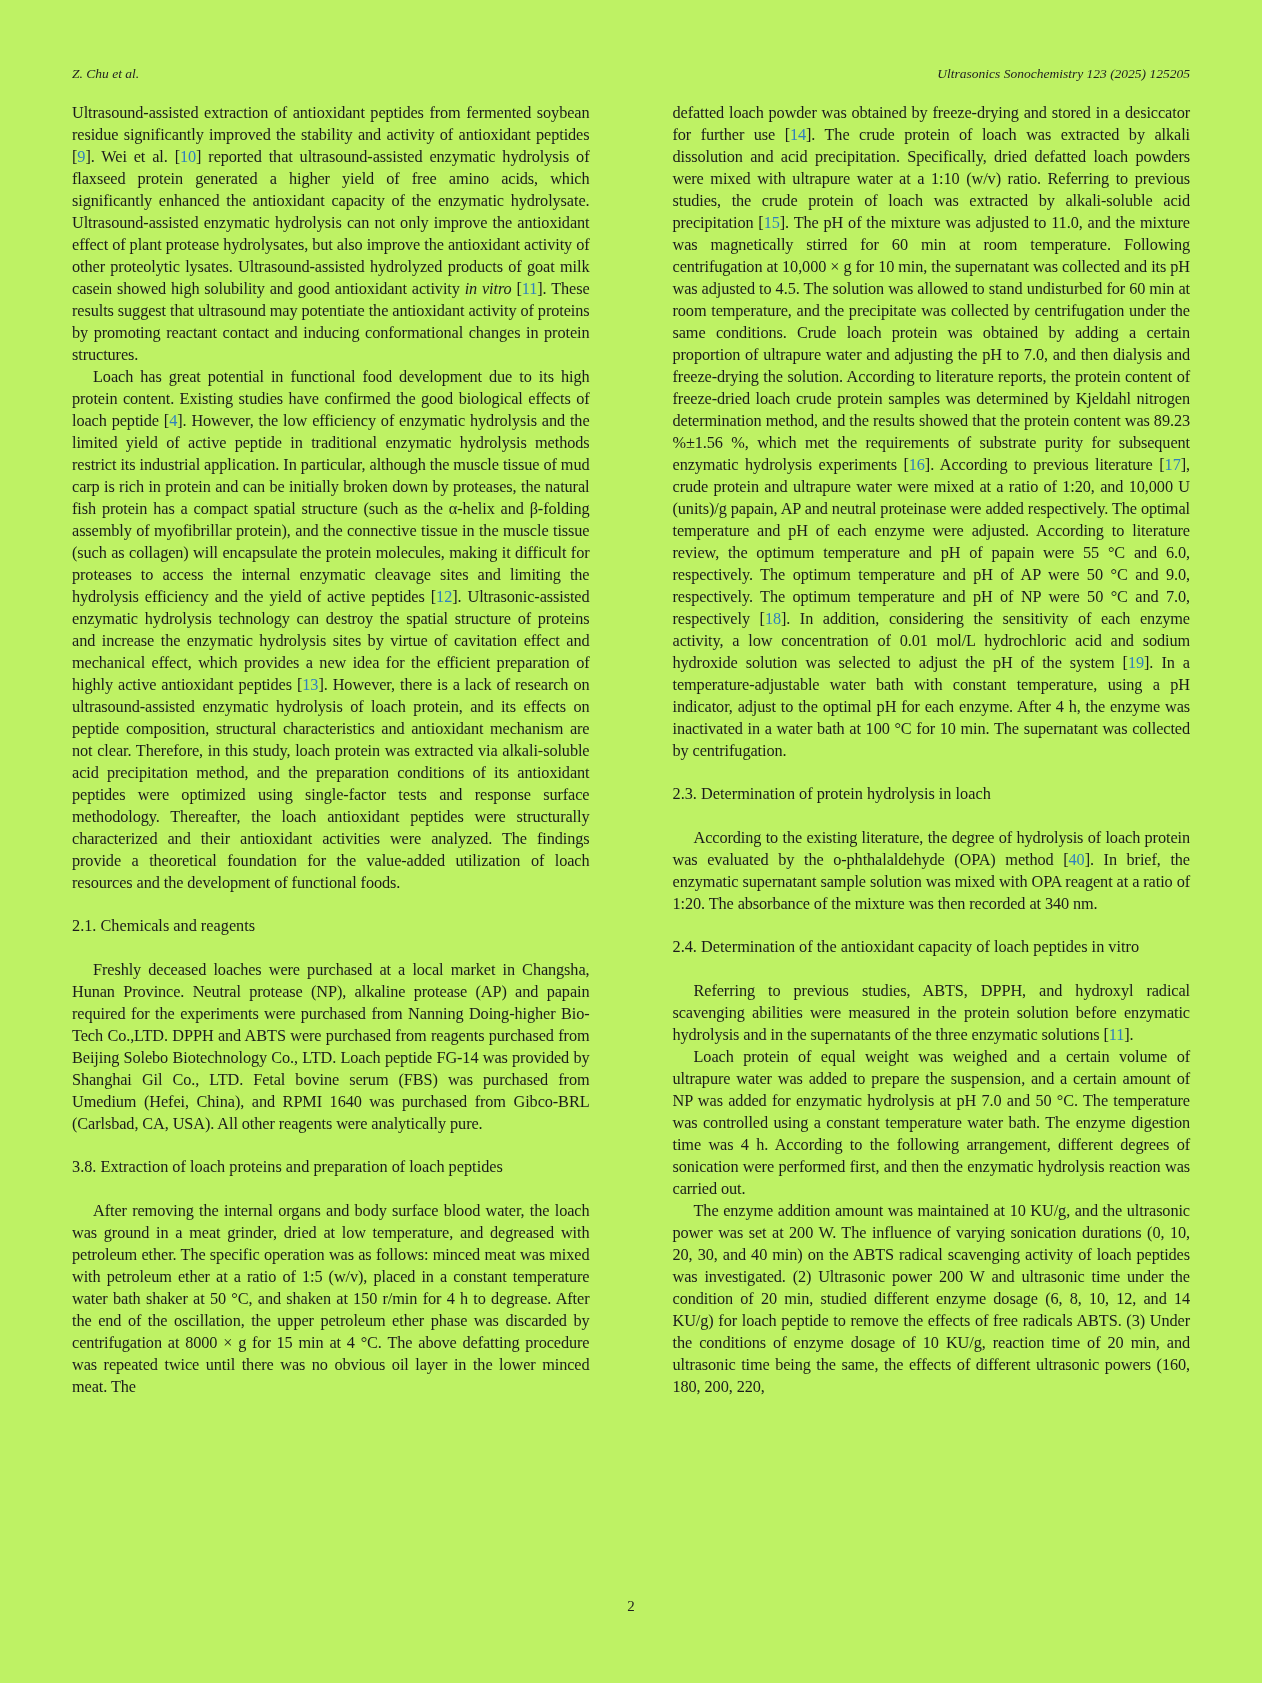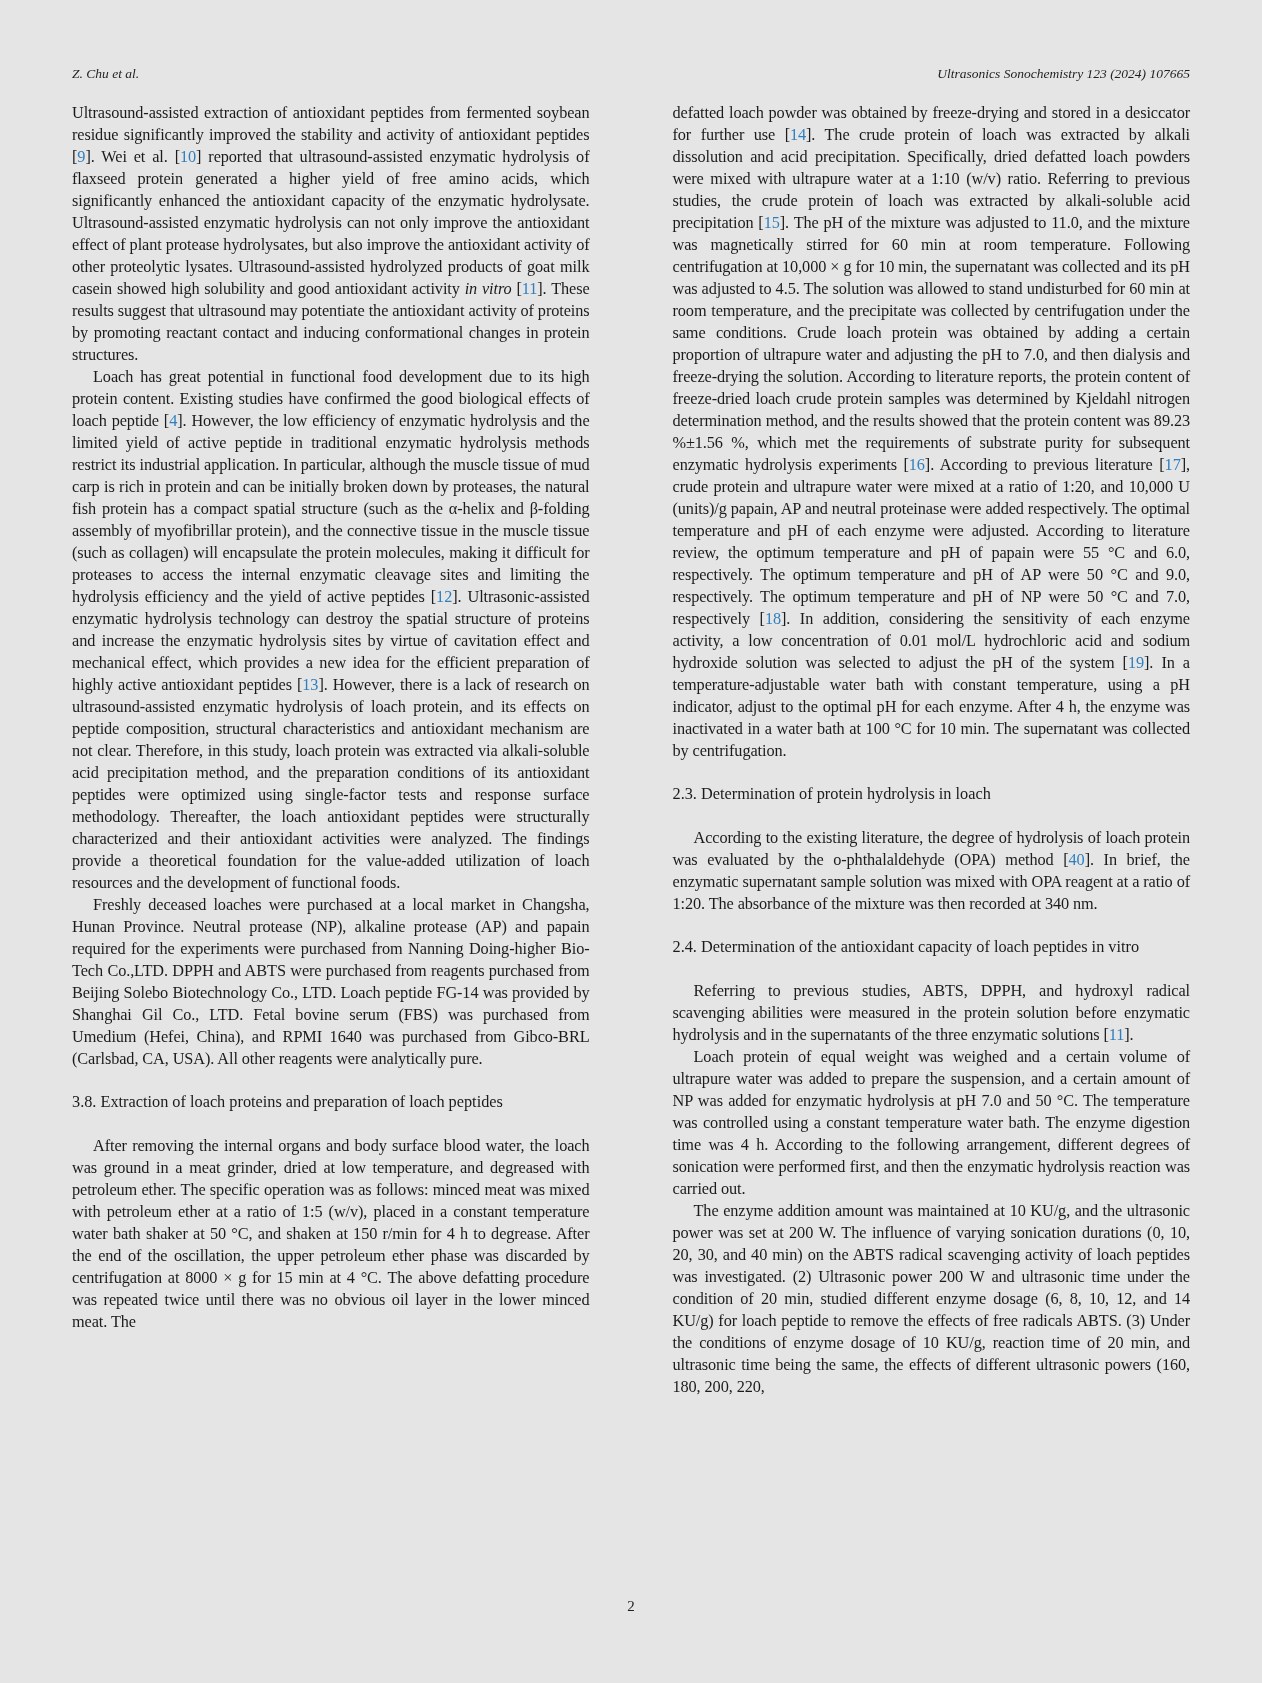--- a/index.html
+++ b/index.html
@@ -2,21 +2,21 @@
 <html style="--cite-color: #2f7fbf; --text-color: #1b1b1b;"><head>
 <meta charset="utf-8">
 <style>
   :root { --cite-color: #2f7fbf; --text-color: #1b1b1b; }
   * { box-sizing: border-box; }
   html, body { margin: 0; padding: 0; background: #ffffff; }
   .page {
     position: relative;
     width: 1262px;
     height: 1683px;
-    background: #e5e5e5;
+    background: #bef264;
     font-family: "Liberation Serif", "DejaVu Serif", serif;
     color: var(--text-color);
     overflow: hidden;
   }
   .running-head {
     position: absolute;
     top: 66px; left: 72px; right: 72px;
     display: flex;
     justify-content: space-between;
     font-style: italic;
@@ -59,26 +59,27 @@
     font-size: 15px;
     color: #1f1f1f;
   }
 </style>
 </head>
 <body>
 
 <div class="page">
   <div class="running-head">
     <span>Z. Chu et al.</span>
-    <span>Ultrasonics Sonochemistry 123 (2024) 107665</span>
+    <span>Ultrasonics Sonochemistry 123 (2025) 125205</span>
   </div>
   <div class="columns">
     <div class="col">
         <p><span>Ultrasound-assisted extraction of antioxidant peptides from fermented soybean residue significantly improved the stability and activity of antioxidant peptides [</span><a class="cite">9</a><span>]. Wei et al. [</span><a class="cite">10</a><span>] reported that ultrasound-assisted enzymatic hydrolysis of flaxseed protein generated a higher yield of free amino acids, which significantly enhanced the antioxidant capacity of the enzymatic hydrolysate. Ultrasound-assisted enzymatic hydrolysis can not only improve the antioxidant effect of plant protease hydrolysates, but also improve the antioxidant activity of other proteolytic lysates. Ultrasound-assisted hydrolyzed products of goat milk casein showed high solubility and good antioxidant activity </span><em>in vitro</em><span> [</span><a class="cite">11</a><span>]. These results suggest that ultrasound may potentiate the antioxidant activity of proteins by promoting reactant contact and inducing conformational changes in protein structures.</span></p>
         <p class="indent"><span>Loach has great potential in functional food development due to its high protein content. Existing studies have confirmed the good biological effects of loach peptide [</span><a class="cite">4</a><span>]. However, the low efficiency of enzymatic hydrolysis and the limited yield of active peptide in traditional enzymatic hydrolysis methods restrict its industrial application. In particular, although the muscle tissue of mud carp is rich in protein and can be initially broken down by proteases, the natural fish protein has a compact spatial structure (such as the α-helix and β-folding assembly of myofibrillar protein), and the connective tissue in the muscle tissue (such as collagen) will encapsulate the protein molecules, making it difficult for proteases to access the internal enzymatic cleavage sites and limiting the hydrolysis efficiency and the yield of active peptides [</span><a class="cite">12</a><span>]. Ultrasonic-assisted enzymatic hydrolysis technology can destroy the spatial structure of proteins and increase the enzymatic hydrolysis sites by virtue of cavitation effect and mechanical effect, which provides a new idea for the efficient preparation of highly active antioxidant peptides [</span><a class="cite">13</a><span>]. However, there is a lack of research on ultrasound-assisted enzymatic hydrolysis of loach protein, and its effects on peptide composition, structural characteristics and antioxidant mechanism are not clear. Therefore, in this study, loach protein was extracted via alkali-soluble acid precipitation method, and the preparation conditions of its antioxidant peptides were optimized using single-factor tests and response surface methodology. Thereafter, the loach antioxidant peptides were structurally characterized and their antioxidant activities were analyzed. The findings provide a theoretical foundation for the value-added utilization of loach resources and the development of functional foods.</span></p>
+        <h3>2.1. Chemicals and reagents</h3>
         <p class="indent"><span>Freshly deceased loaches were purchased at a local market in Changsha, Hunan Province. Neutral protease (NP), alkaline protease (AP) and papain required for the experiments were purchased from Nanning Doing-higher Bio-Tech Co.,LTD. DPPH and ABTS were purchased from reagents purchased from Beijing Solebo Biotechnology Co., LTD. Loach peptide FG-14 was provided by Shanghai Gil Co., LTD. Fetal bovine serum (FBS) was purchased from Umedium (Hefei, China), and RPMI 1640 was purchased from Gibco-BRL (Carlsbad, CA, USA). All other reagents were analytically pure.</span></p>
         <h3>3.8. Extraction of loach proteins and preparation of loach peptides</h3>
         <p class="indent"><span>After removing the internal organs and body surface blood water, the loach was ground in a meat grinder, dried at low temperature, and degreased with petroleum ether. The specific operation was as follows: minced meat was mixed with petroleum ether at a ratio of 1:5 (w/v), placed in a constant temperature water bath shaker at 50 °C, and shaken at 150 r/min for 4 h to degrease. After the end of the oscillation, the upper petroleum ether phase was discarded by centrifugation at 8000 × g for 15 min at 4 °C. The above defatting procedure was repeated twice until there was no obvious oil layer in the lower minced meat. The</span></p>
       </div>
     <div class="col">
         <p><span>defatted loach powder was obtained by freeze-drying and stored in a desiccator for further use [</span><a class="cite">14</a><span>]. The crude protein of loach was extracted by alkali dissolution and acid precipitation. Specifically, dried defatted loach powders were mixed with ultrapure water at a 1:10 (w/v) ratio. Referring to previous studies, the crude protein of loach was extracted by alkali-soluble acid precipitation [</span><a class="cite">15</a><span>]. The pH of the mixture was adjusted to 11.0, and the mixture was magnetically stirred for 60 min at room temperature. Following centrifugation at 10,000 × g for 10 min, the supernatant was collected and its pH was adjusted to 4.5. The solution was allowed to stand undisturbed for 60 min at room temperature, and the precipitate was collected by centrifugation under the same conditions. Crude loach protein was obtained by adding a certain proportion of ultrapure water and adjusting the pH to 7.0, and then dialysis and freeze-drying the solution. According to literature reports, the protein content of freeze-dried loach crude protein samples was determined by Kjeldahl nitrogen determination method, and the results showed that the protein content was 89.23 %±1.56 %, which met the requirements of substrate purity for subsequent enzymatic hydrolysis experiments [</span><a class="cite">16</a><span>]. According to previous literature [</span><a class="cite">17</a><span>], crude protein and ultrapure water were mixed at a ratio of 1:20, and 10,000 U (units)/g papain, AP and neutral proteinase were added respectively. The optimal temperature and pH of each enzyme were adjusted. According to literature review, the optimum temperature and pH of papain were 55 °C and 6.0, respectively. The optimum temperature and pH of AP were 50 °C and 9.0, respectively. The optimum temperature and pH of NP were 50 °C and 7.0, respectively [</span><a class="cite">18</a><span>]. In addition, considering the sensitivity of each enzyme activity, a low concentration of 0.01 mol/L hydrochloric acid and sodium hydroxide solution was selected to adjust the pH of the system [</span><a class="cite">19</a><span>]. In a temperature-adjustable water bath with constant temperature, using a pH indicator, adjust to the optimal pH for each enzyme. After 4 h, the enzyme was inactivated in a water bath at 100 °C for 10 min. The supernatant was collected by centrifugation.</span></p>
         <h3>2.3. Determination of protein hydrolysis in loach</h3>
         <p class="indent"><span>According to the existing literature, the degree of hydrolysis of loach protein was evaluated by the o-phthalaldehyde (OPA) method [</span><a class="cite">40</a><span>]. In brief, the enzymatic supernatant sample solution was mixed with OPA reagent at a ratio of 1:20. The absorbance of the mixture was then recorded at 340 nm.</span></p>
         <h3>2.4. Determination of the antioxidant capacity of loach peptides in vitro</h3>
         <p class="indent"><span>Referring to previous studies, ABTS, DPPH, and hydroxyl radical scavenging abilities were measured in the protein solution before enzymatic hydrolysis and in the supernatants of the three enzymatic solutions [</span><a class="cite">11</a><span>].</span></p>

